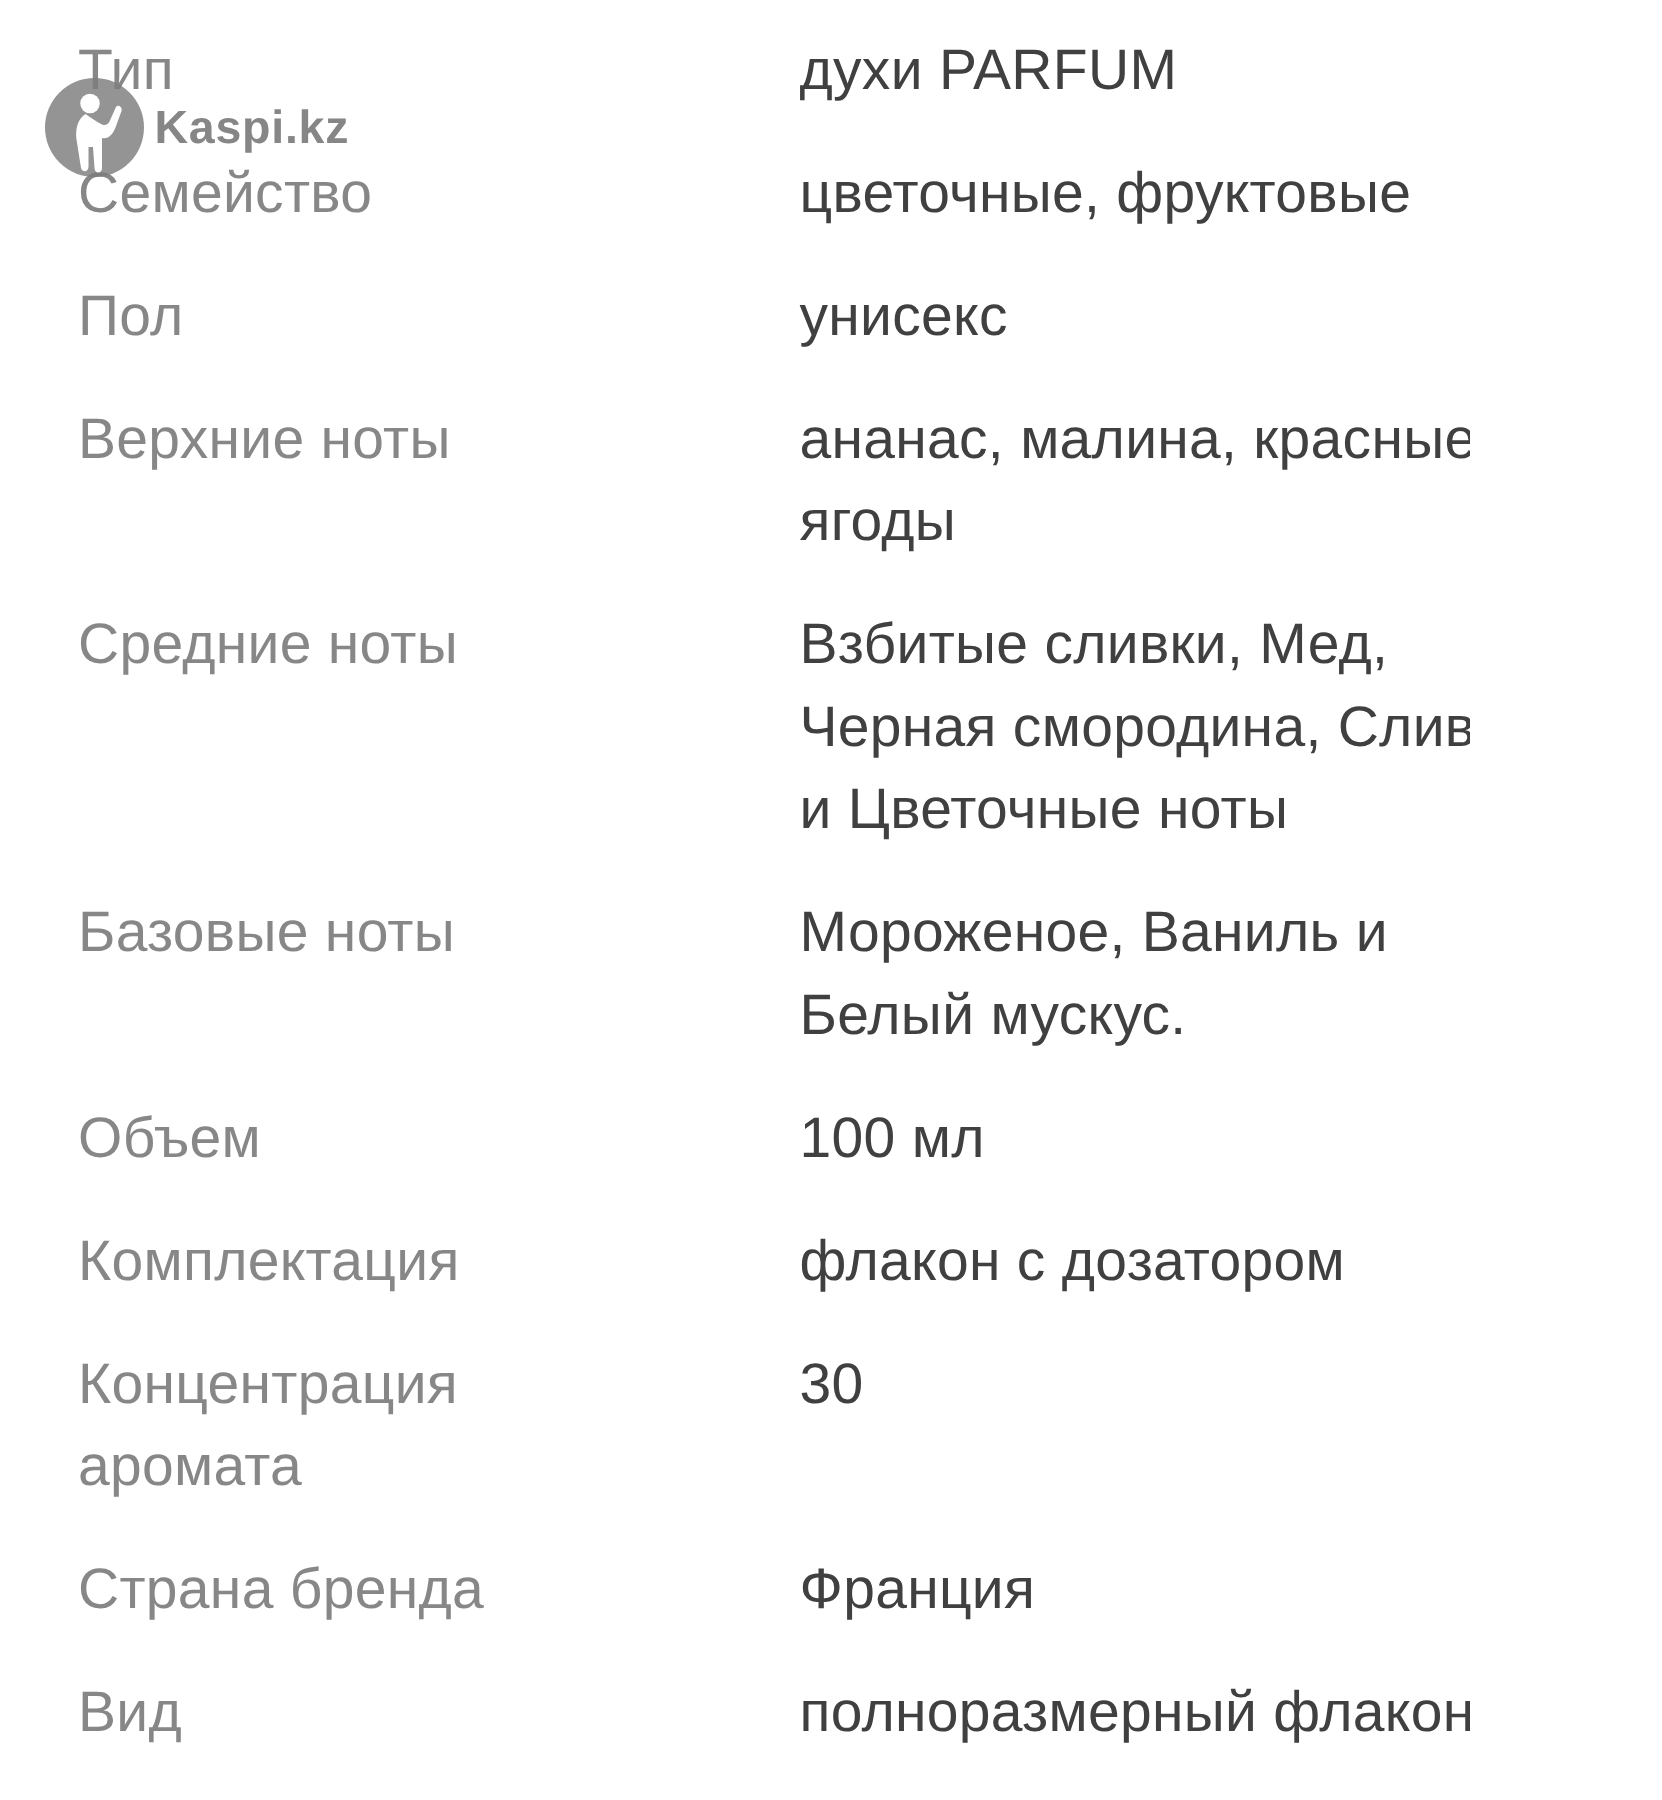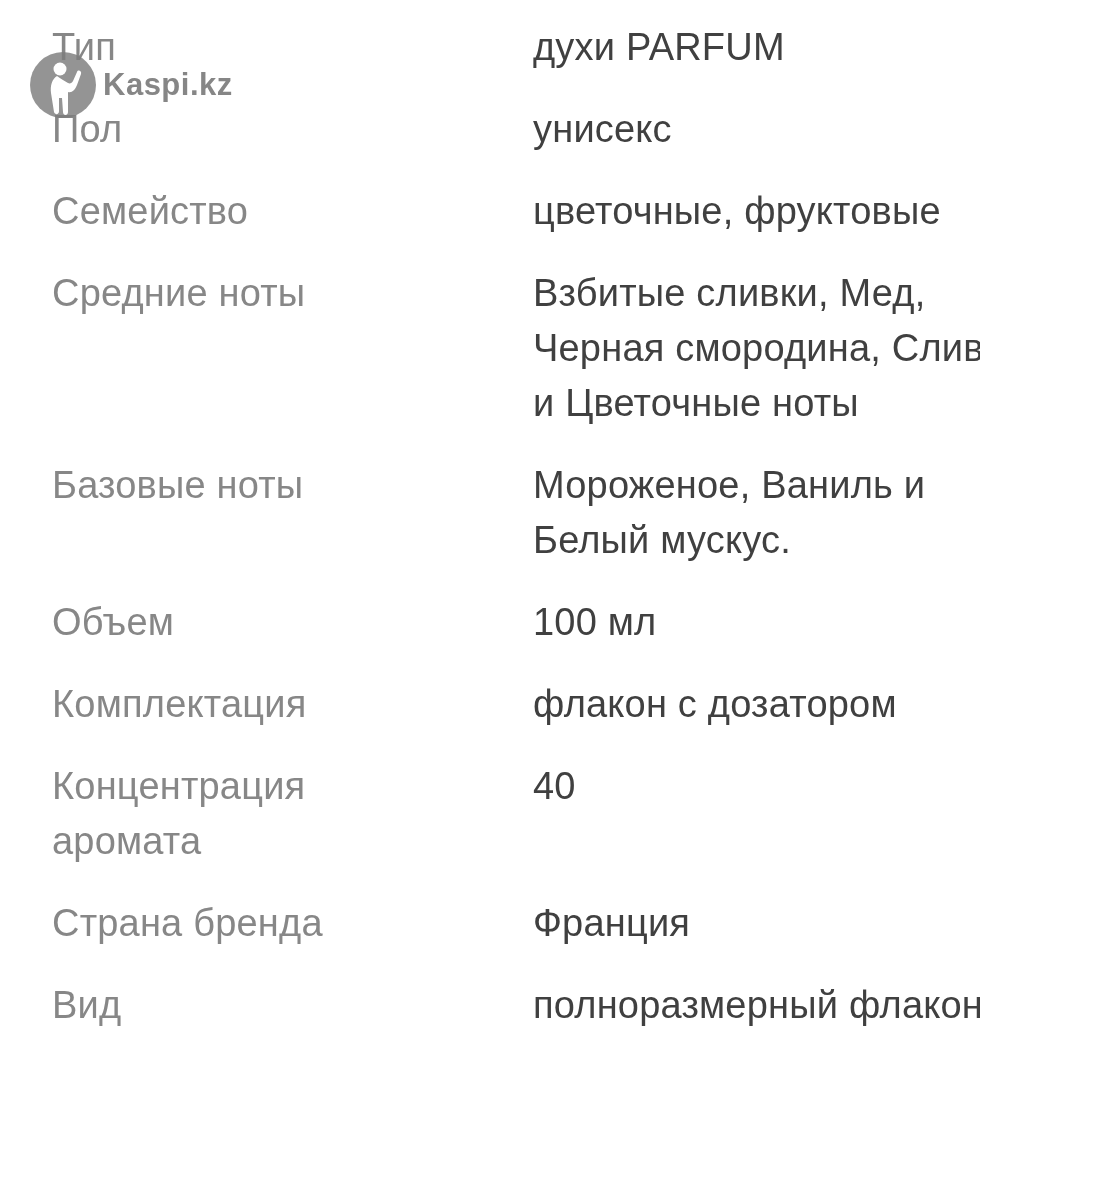--- a/index.html
+++ b/index.html
@@ -65,29 +65,33 @@
 
 <div class="page">
 
   <div class="specs" id="rows">
     <div class="row">
       <div class="label">Тип</div>
       <div class="value">духи PARFUM</div>
     </div>
 
     <div class="row">
+      <div class="label">Семейство</div>
+      <div class="value">цветочные, фруктовые</div>
+    </div>
+
+    <div class="row">
       <div class="label">Пол</div>
       <div class="value">унисекс</div>
     </div>
 
     <div class="row">
-      <div class="label">Семейство</div>
-      <div class="value">цветочные, фруктовые</div>
+      <div class="label">Верхние ноты</div>
+      <div class="value">ананас, малина, красные ягоды</div>
     </div>
-
 
     <div class="row">
       <div class="label">Средние ноты</div>
       <div class="value">Взбитые сливки, Мед, Черная смородина, Слива и Цветочные ноты</div>
     </div>
 
     <div class="row">
       <div class="label">Базовые ноты</div>
       <div class="value">Мороженое, Ваниль и Белый мускус.</div>
     </div>
@@ -97,21 +101,21 @@
       <div class="value">100 мл</div>
     </div>
 
     <div class="row">
       <div class="label">Комплектация</div>
       <div class="value">флакон с дозатором</div>
     </div>
 
     <div class="row">
       <div class="label">Концентрация аромата</div>
-      <div class="value">40</div>
+      <div class="value">30</div>
     </div>
 
     <div class="row">
       <div class="label">Страна бренда</div>
       <div class="value">Франция</div>
     </div>
 
     <div class="row">
       <div class="label">Вид</div>
       <div class="value">полноразмерный флакон</div>

